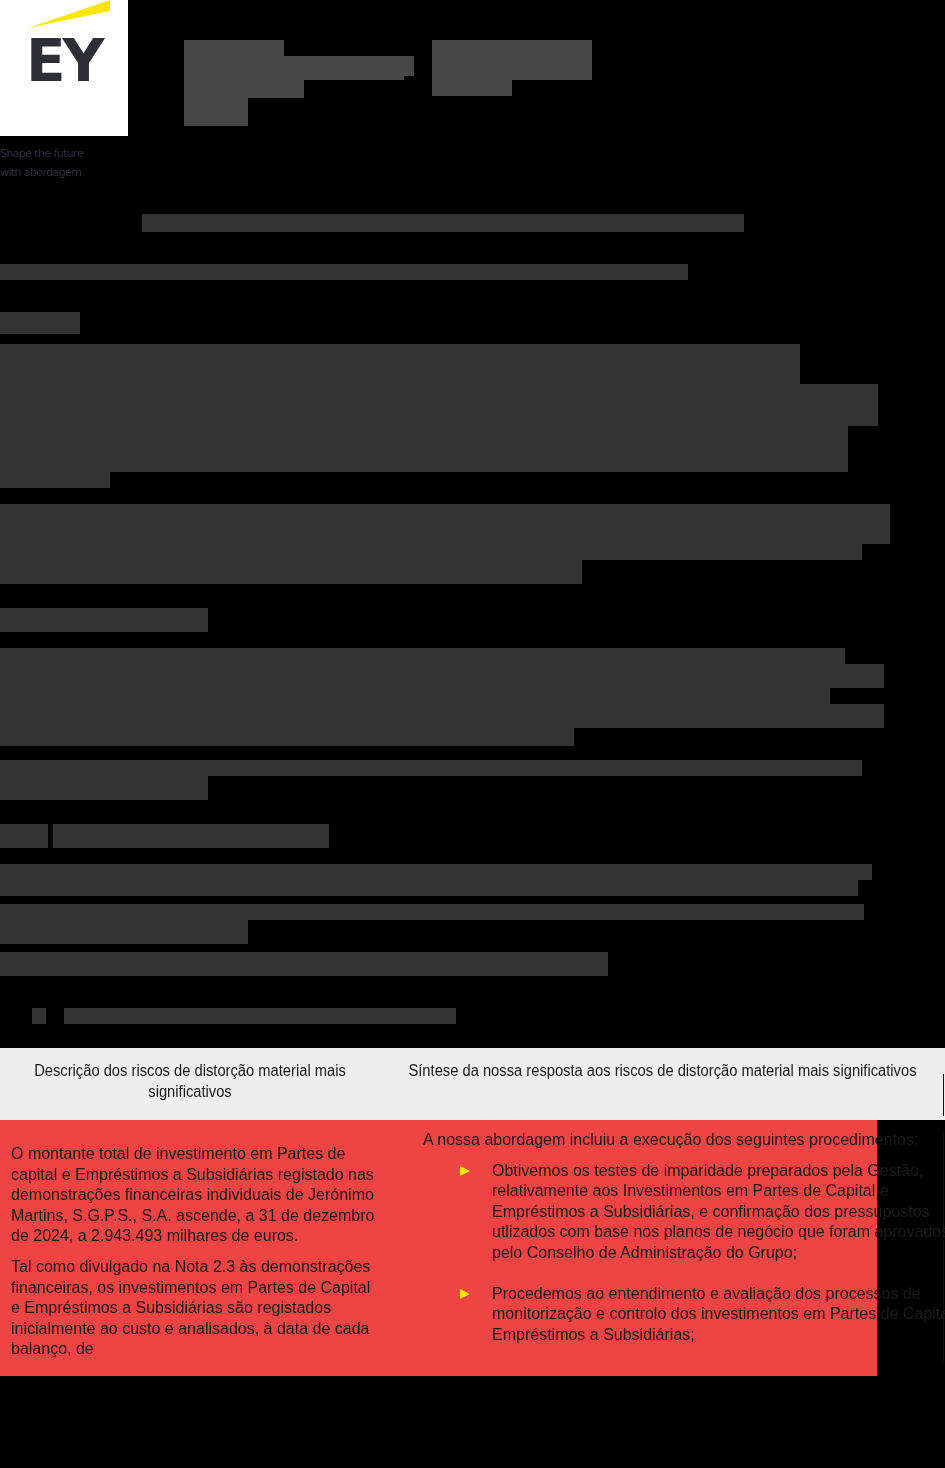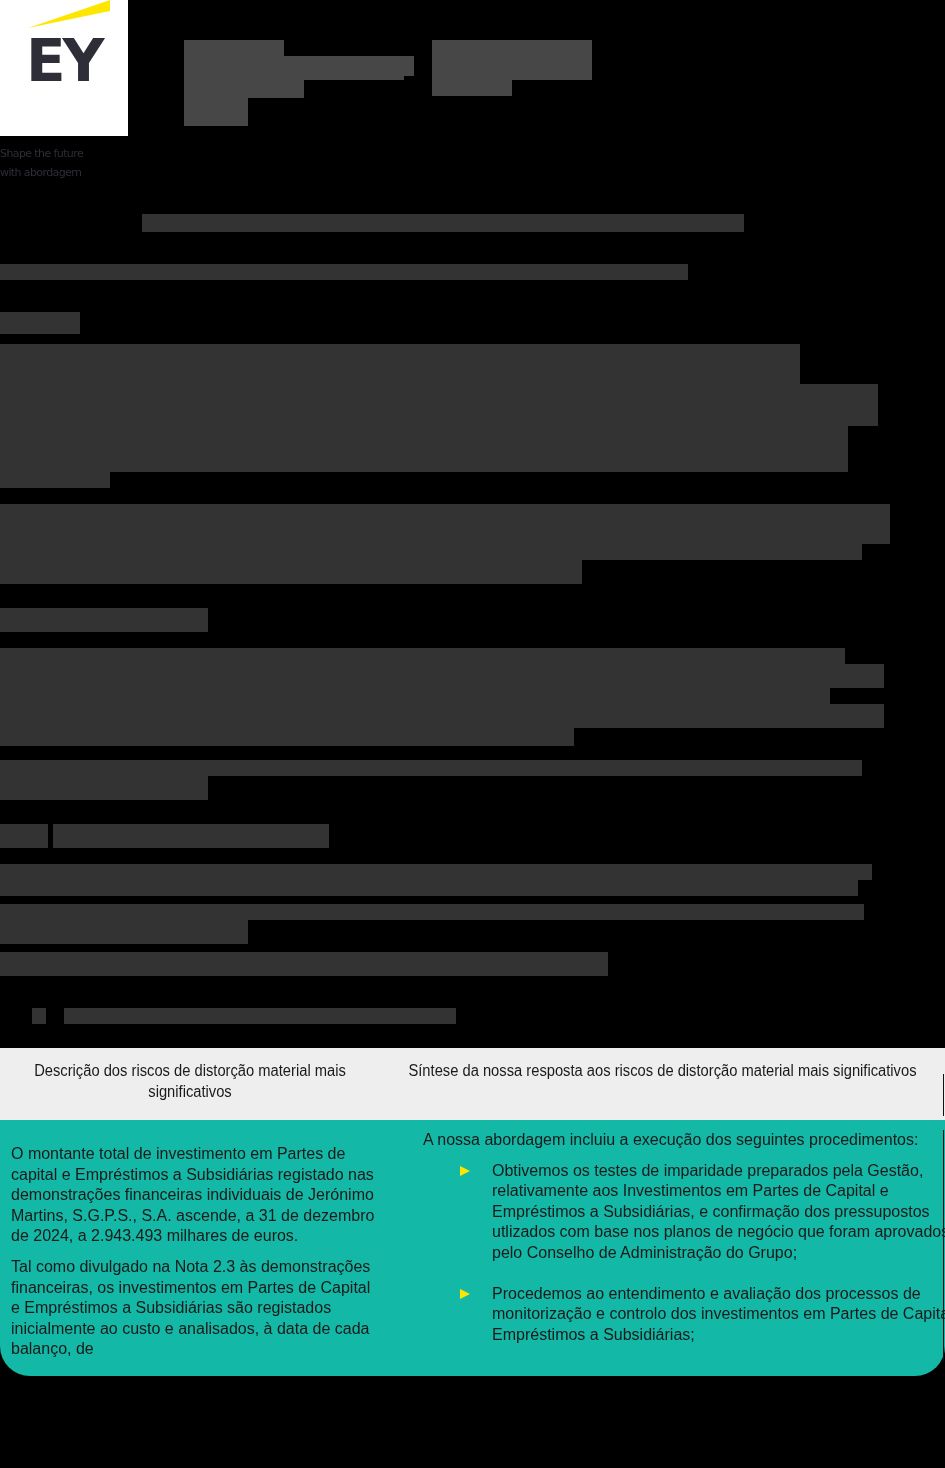--- a/index.html
+++ b/index.html
@@ -17,21 +17,21 @@
       position: absolute; left: 26px; top: 36px; font-family: "DejaVu Sans", sans-serif;
       font-weight: bold; font-size: 58px; color: #2e2e38; letter-spacing: -3px; line-height: 50px;
     }
     .logo .tag {
       position: absolute; left: 0; top: 97px; font-family: "DejaVu Sans", sans-serif;
       font-size: 11px; line-height: 19px; color: #2e2e38; letter-spacing: -0.6px; white-space: nowrap; margin-top: 47px;
     }
     .redact { position: absolute; background: #333333; }
     .redact.lt { background: #474747; }
     .table-wrap {
-      position: absolute; left: 0; top: 1048px; width: 945px; height: 328px; background: #14b8a6; border-radius: 30px;
+      position: absolute; left: 0; top: 1048px; width: 877px; height: 328px; background: #ef4444;
     }
     .thead {
       position: absolute; left: 0; top: 0; width: 945px; height: 72px; background: #eeeeee;
     }
     .th {
       position: absolute; top: 12px; text-align: center; font-size: 16px; line-height: 21px; color: #1a1a1a;
       font-family: "Liberation Sans", sans-serif; transform: scaleX(0.92); transform-origin: center top;
     }
     .th.c1 { left: 10px; width: 360px; }
     .th.c2 { left: 385px; width: 555px; }

